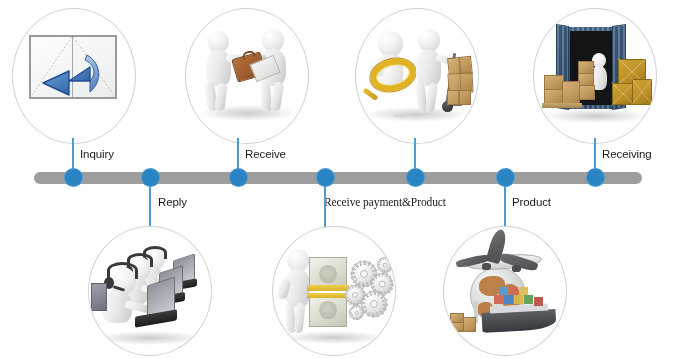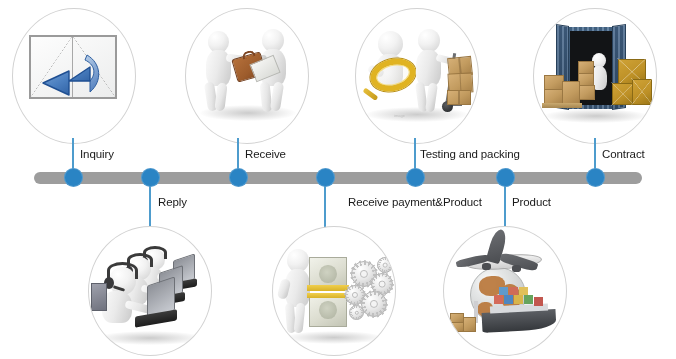--- a/index.html
+++ b/index.html
@@ -238,25 +238,24 @@
                   background:linear-gradient(180deg,#c9a96f,#a5854f);"></div>
 
       <div class="crate" style="left:84px;top:50px;width:28px;height:26px;"></div>
       <div class="crate" style="left:78px;top:74px;width:22px;height:22px;"></div>
       <div class="crate" style="left:98px;top:70px;width:20px;height:26px;"></div>
     </div>
   </div>
 
   <div class="lbl up" style="left:80px;">Inquiry</div>
   <div class="lbl up" style="left:245px;">Receive</div>
-  <div class="lbl up" style="left:420px;">Testing and packing</div>
-  <div class="lbl up" style="left:602px;">Contract</div>
+  <div class="lbl up" style="left:602px;">Receiving</div>
 
   <div class="lbl dn" style="left:158px;">Reply</div>
-  <div class="lbl dn" style="left:348px;">Receive payment&amp;Product</div>
+  <div class="lbl dn" style="left:324px;font-family:Liberation Serif, serif;">Receive payment&amp;Product</div>
   <div class="lbl dn" style="left:512px;">Product</div>
 
   <div class="conn" style="left:73px; top:138px;height:36px;"></div>
   <div class="conn" style="left:238px;top:138px;height:36px;"></div>
   <div class="conn" style="left:415px;top:138px;height:36px;"></div>
   <div class="conn" style="left:595px;top:138px;height:36px;"></div>
 
   <div class="conn" style="left:150px;top:182px;height:46px;"></div>
   <div class="conn" style="left:325px;top:182px;height:46px;"></div>
   <div class="conn" style="left:505px;top:182px;height:46px;"></div>

